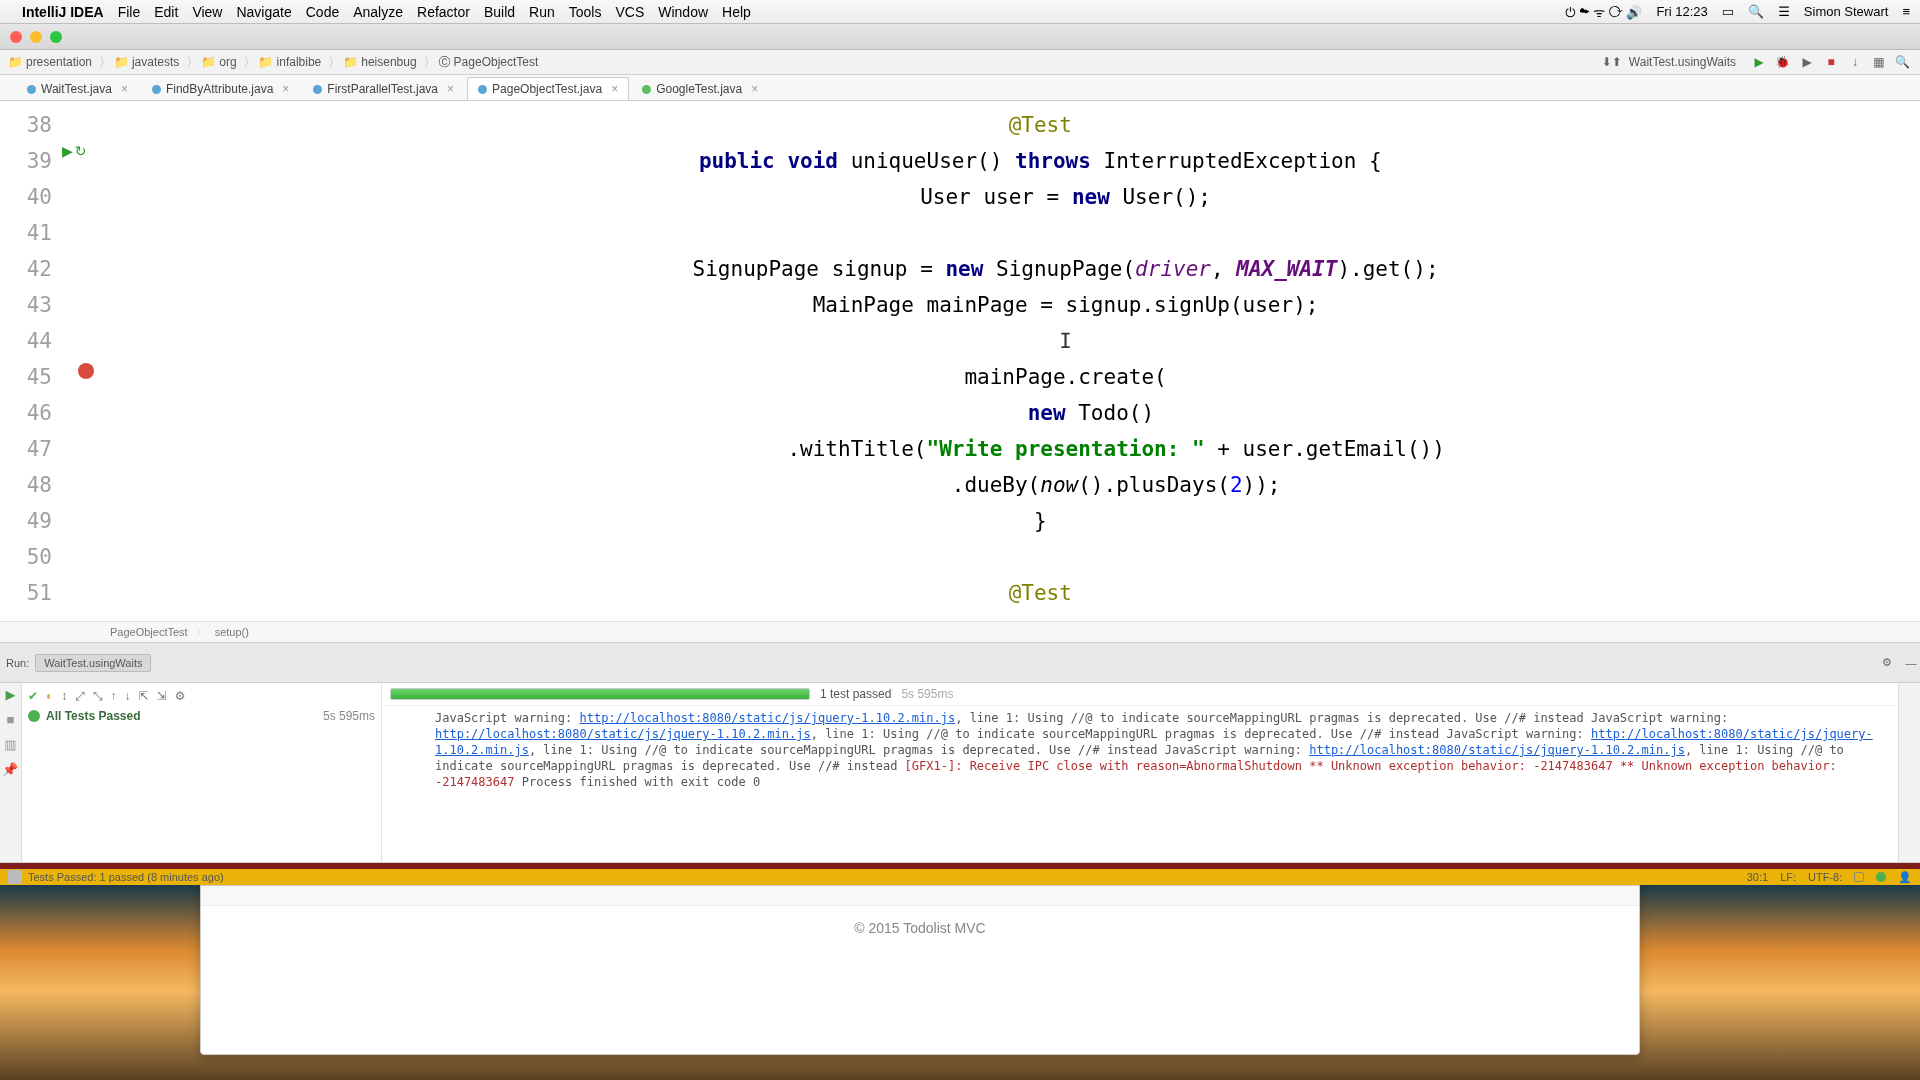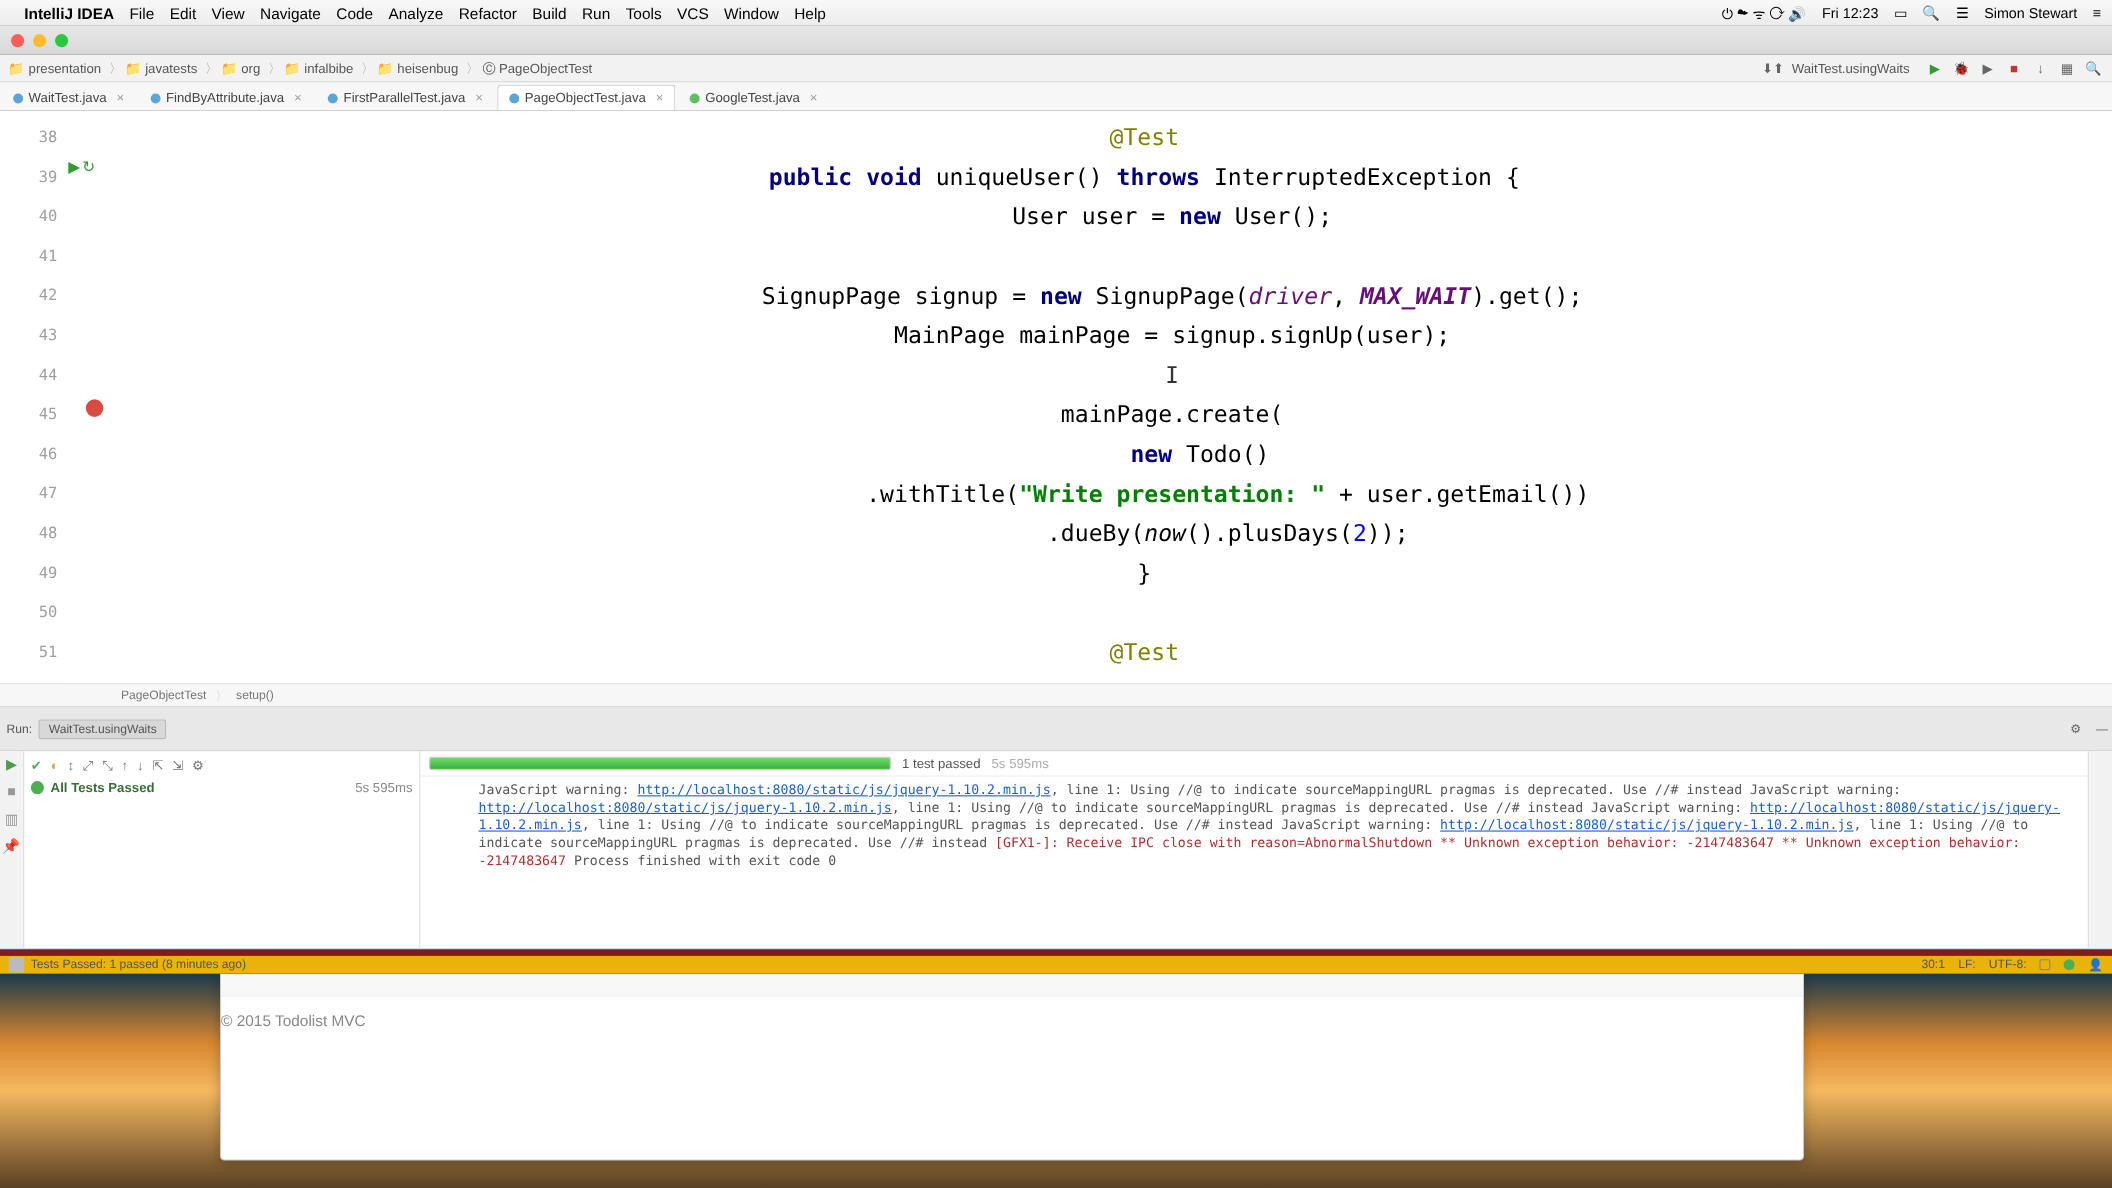--- a/index.html
+++ b/index.html
@@ -21,29 +21,29 @@
 .win-title { flex:1; text-align:center; }
 
 
 .toolbar-row { height:25px; background:#f2f2f2; border-bottom:1px solid #d0d0d0; display:flex; align-items:center; padding:0 8px; font-size:12px; color:#555; }
 .crumb { display:flex; align-items:center; gap:3px; margin-right:4px; }
 .crumb-sep { margin:0 3px; color:#aaa; }
 .toolbar-row .spacer { flex:1; }
 .tool-btn { width:18px; height:18px; margin-left:6px; display:flex; align-items:center; justify-content:center; color:#666; }
 
 
-.tabs-row { height:26px; background:#f7f7f7; border-bottom:1px solid #d0d0d0; display:flex; align-items:flex-end; padding-left:1px; }
+.tabs-row { height:26px; background:#f7f7f7; border-bottom:1px solid #d0d0d0; display:flex; align-items:flex-end; padding-left:16px; }
 .tab { display:flex; align-items:center; padding:4px 10px; font-size:12px; border:1px solid transparent; border-bottom:none; border-radius:3px 3px 0 0; margin-right:2px; color:#444; gap:5px; }
 .tab .dot { width:9px; height:9px; border-radius:50%; }
 .tab .close { color:#999; margin-left:4px; }
 .tab.active { background:#fff; border-color:#ccc; }
 
 
 .editor-wrap { display:flex; height:520px; background:#fff; position:relative; }
-.gutter { width:60px; background:#fff; text-align:right; padding:6px 8px 0 0; color:#a0a0a0; font-family:Menlo,Consolas,monospace; font-size:14px; line-height:36px; user-select:none; }
+.gutter { width:60px; background:#fff; text-align:right; padding:6px 8px 0 0; color:#a0a0a0; font-family:Menlo,Consolas,monospace; font-size:21px; line-height:36px; user-select:none; }
 .gutter-icons { width:50px; position:relative; }
 .gutter-icons .run-gutter { position:absolute; left:2px; top:42px; display:flex; gap:2px; }
 .gutter-icons .bp { position:absolute; left:18px; top:262px; width:16px; height:16px; background:#d94b3f; border-radius:50%; }
 .code { flex:1; font-family:Menlo,Consolas,monospace; font-size:21px; line-height:36px; padding:6px 0 0 0; white-space:pre; overflow:hidden;text-align:center; }
 .kw { color:#000080; font-weight:bold; }
 .ann { color:#808000; }
 .str { color:#008000; font-weight:bold; }
 .num { color:#0000ff; }
 .fld { color:#660e7a; font-style:italic; }
 .stat { color:#660e7a; font-style:italic; font-weight:bold; }
@@ -81,21 +81,21 @@
 .status-bar { height:22px; background:#eab308; border-top:6px solid #7f1d1d; display:flex; align-items:center; padding:0 8px; font-size:11px; color:#555; }
 .status-bar .sb-ico { width:14px; height:14px; background:#bbb; margin-right:6px; }
 .status-bar .right-group { margin-left:auto; display:flex; gap:12px; align-items:center; }
 .padlock { width:10px; height:10px; border:1px solid #888; border-radius:2px; }
 .git-dot { width:10px; height:10px; background:#4caf50; border-radius:50%; }
 
 
 .desktop-area { position:relative; height:calc(1080px - 24px - 26px - 25px - 26px - 520px - 22px - 22px - 180px - 22px); background:linear-gradient(to bottom,#1a3a4a 0%,#d98830 30%,#f5b860 50%,#3a2818 100%); overflow:hidden; }
 .browser-card { position:absolute; left:200px; top:0; width:1440px; height:170px; background:#fff; border:1px solid #ccc; border-radius:0 0 4px 4px; box-shadow:0 2px 12px rgba(0,0,0,0.25); }
 .browser-card .topband { height:20px; background:#f8f8f8; border-bottom:1px solid #eee; }
-.browser-card .footer-txt { text-align:left; padding-top:14px; color:#878787; font-size:14px; }
+.browser-card .footer-txt { text-align:center; padding-top:14px; color:#878787; font-size:14px; }
 </style>
 </head>
 <body>
 
 <div class="mac-menubar">
   <span class="apple"></span>
   <span class="app-name">IntelliJ IDEA</span>
   <span class="menu-item">File</span>
   <span class="menu-item">Edit</span>
   <span class="menu-item">View</span>

